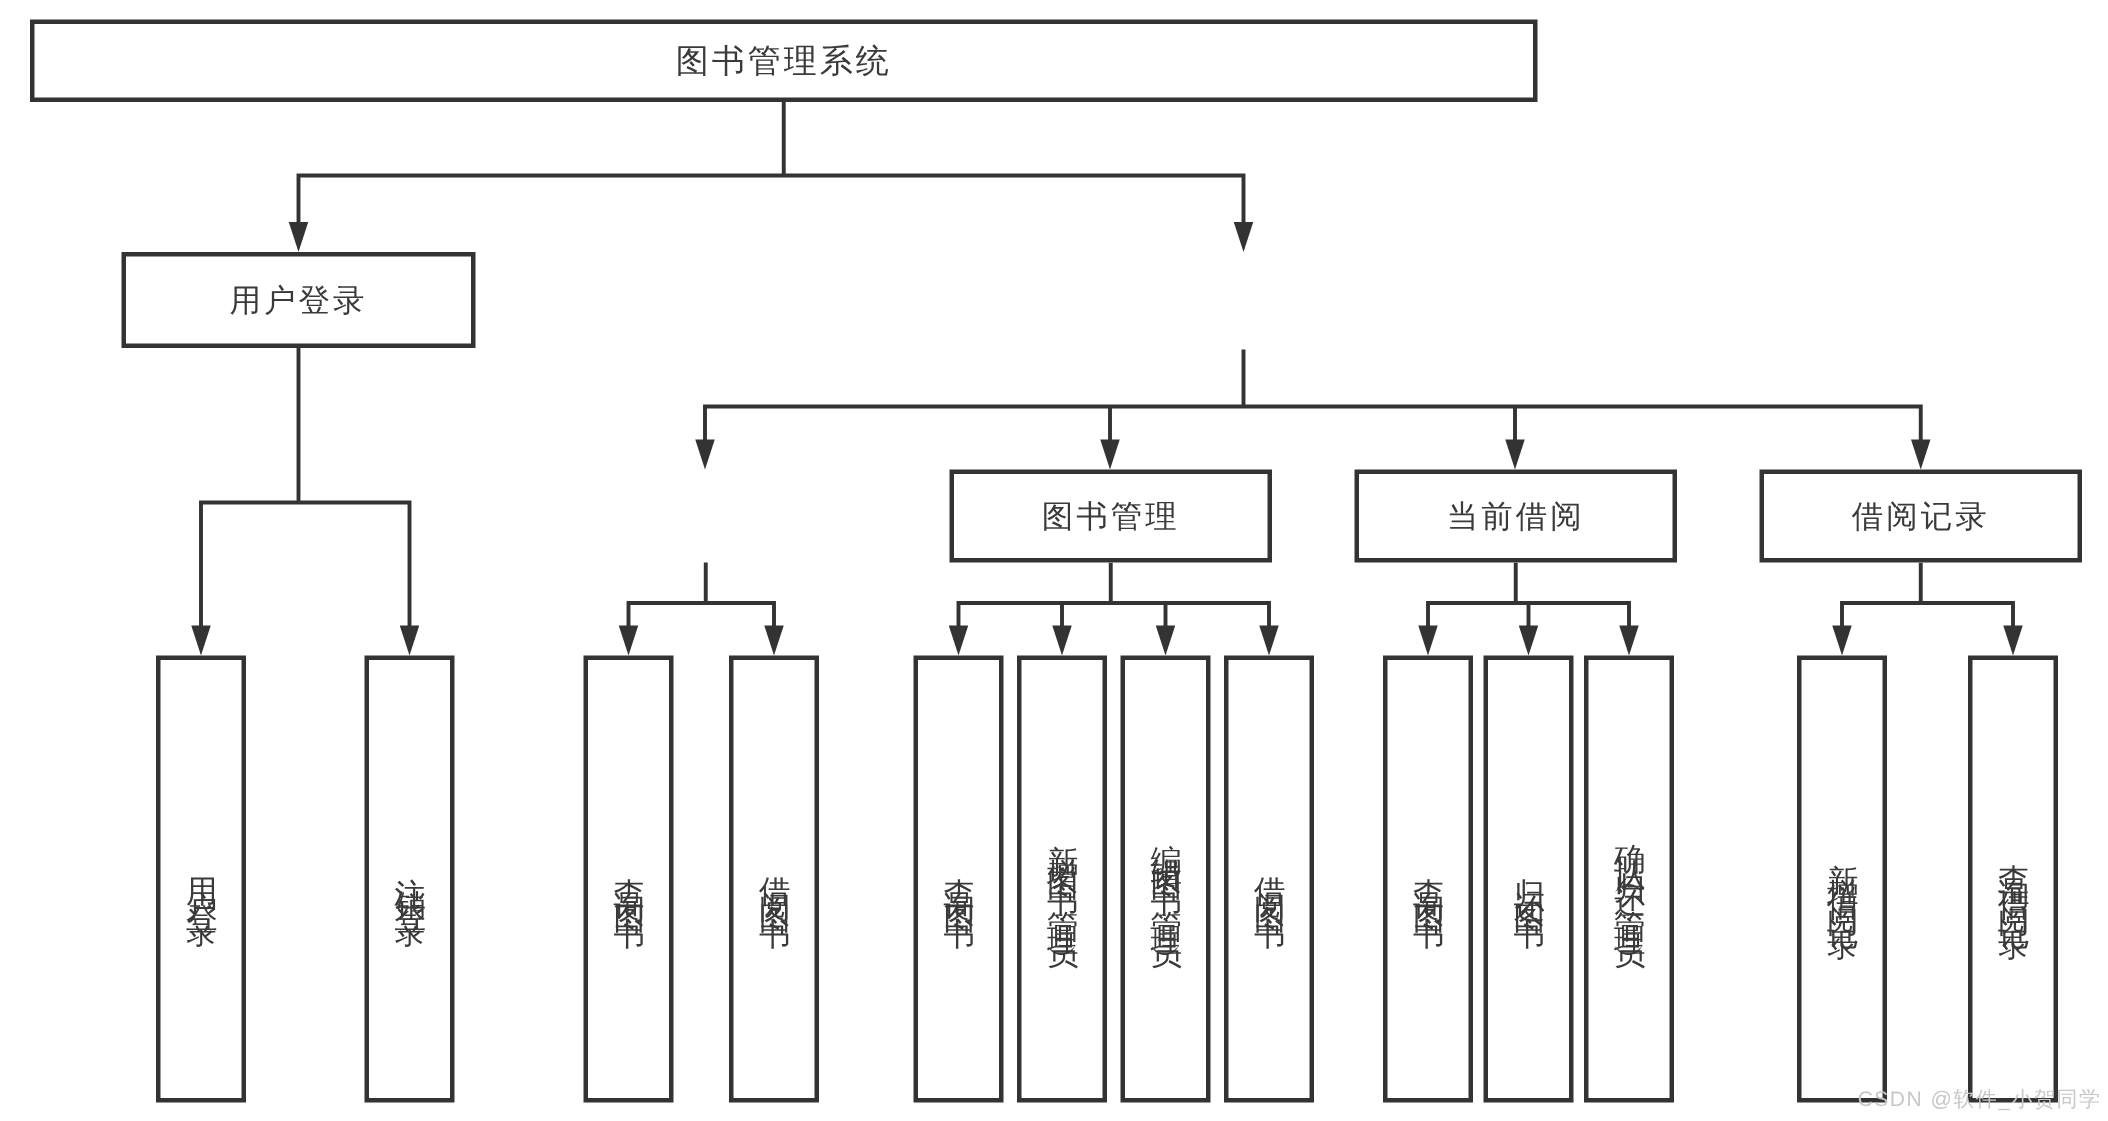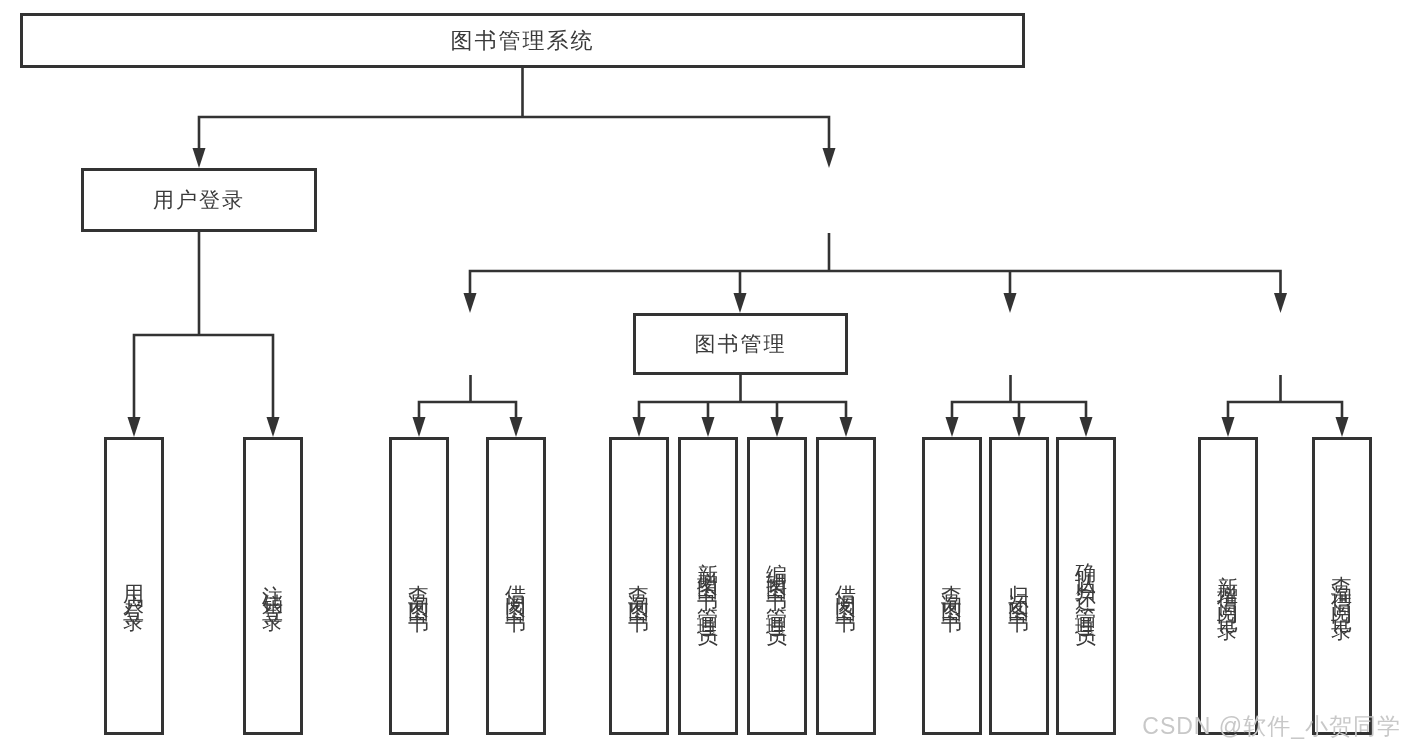--- a/index.html
+++ b/index.html
@@ -40,21 +40,21 @@
   .vtext{
     writing-mode:vertical-rl;
     font-size:21px;
     letter-spacing:9px;
     line-height:1;
     color:var(--text);
     white-space:nowrap;
   }
   .watermark{
     position:absolute;right:4px;bottom:5px;
-    font-size:23px;color:var(--wm);
+    font-size:14px;color:var(--wm);
     letter-spacing:1px;
     z-index:10;
     white-space:nowrap;
   }
 </style>
 </head>
 <body>
 
 <div id="chart">
 
@@ -98,20 +98,26 @@
     <span>图书管理系统</span>
   </div>
 
   <div class="node hbox lvl2" style="left:81px">
     <span>用户登录</span>
   </div>
 
   <div class="node hbox lvl3" style="left:633px">
     <span>图书管理</span>
   </div>
+  <div class="node hbox lvl3" style="left:903px">
+    <span>当前借阅</span>
+  </div>
+  <div class="node hbox lvl3" style="left:1173px">
+    <span>借阅记录</span>
+  </div>
 
   <div class="vbox" style="left:104px">
     <span class="vtext">用户登录</span>
   </div>
   <div class="vbox" style="left:243px">
     <span class="vtext">注销登录</span>
   </div>
 
   <div class="vbox" style="left:389px">
     <span class="vtext">查询图书</span>

